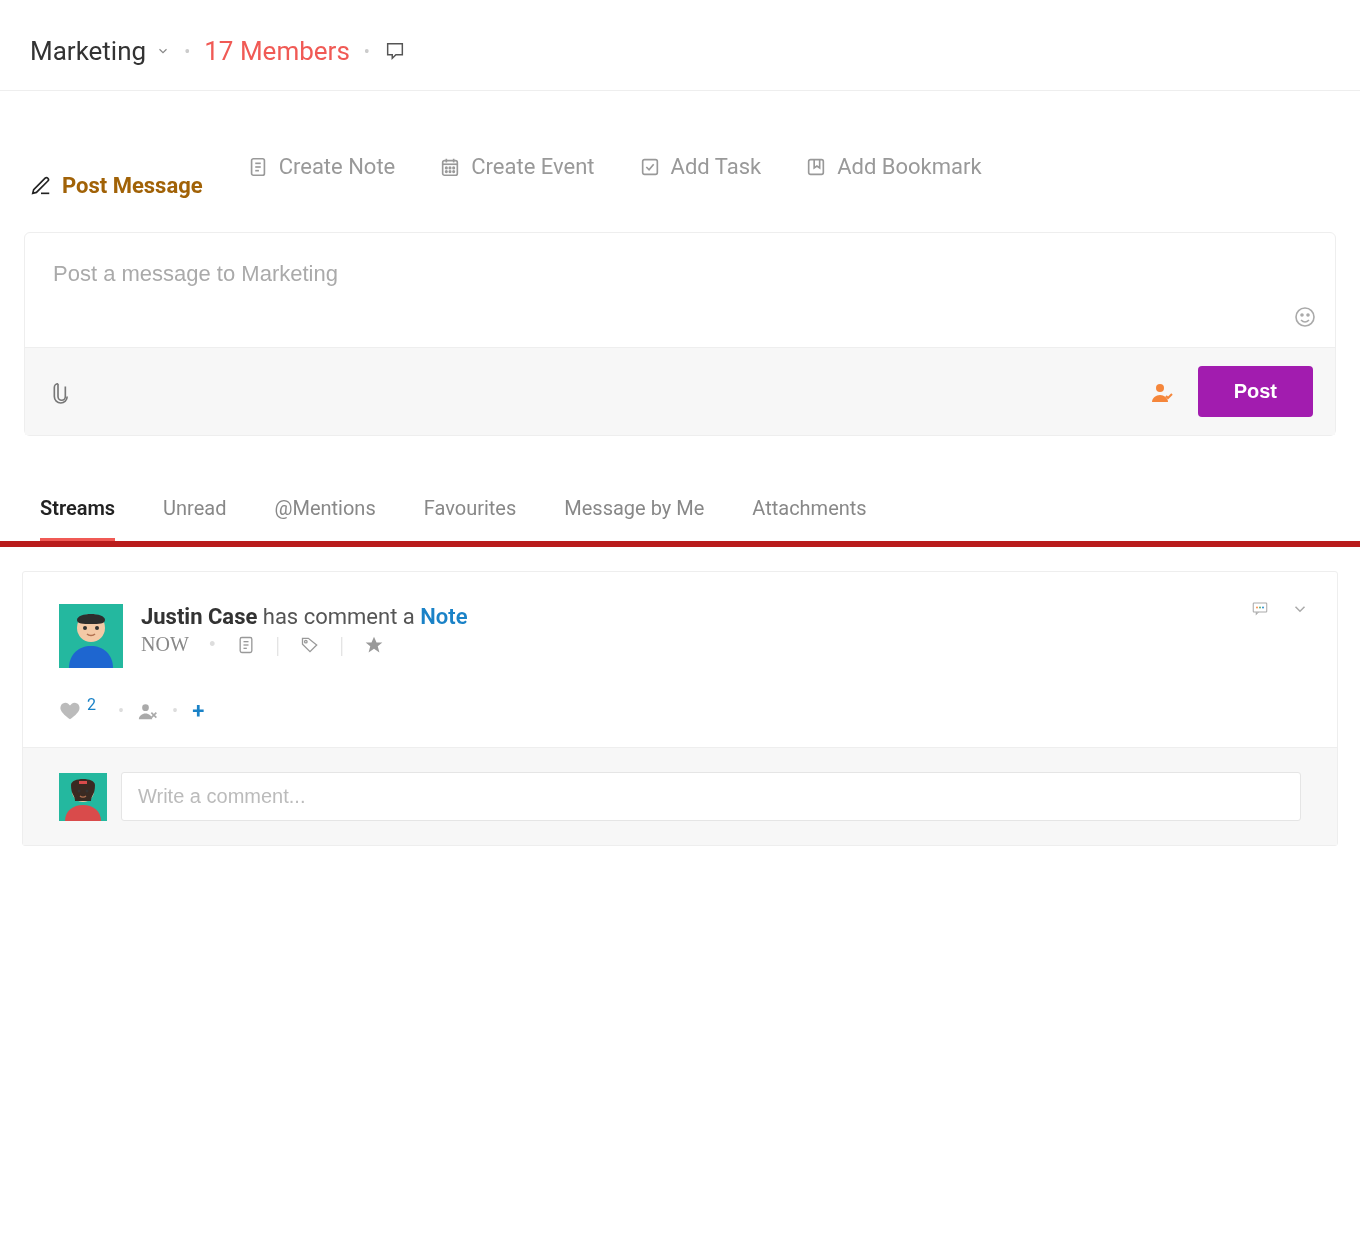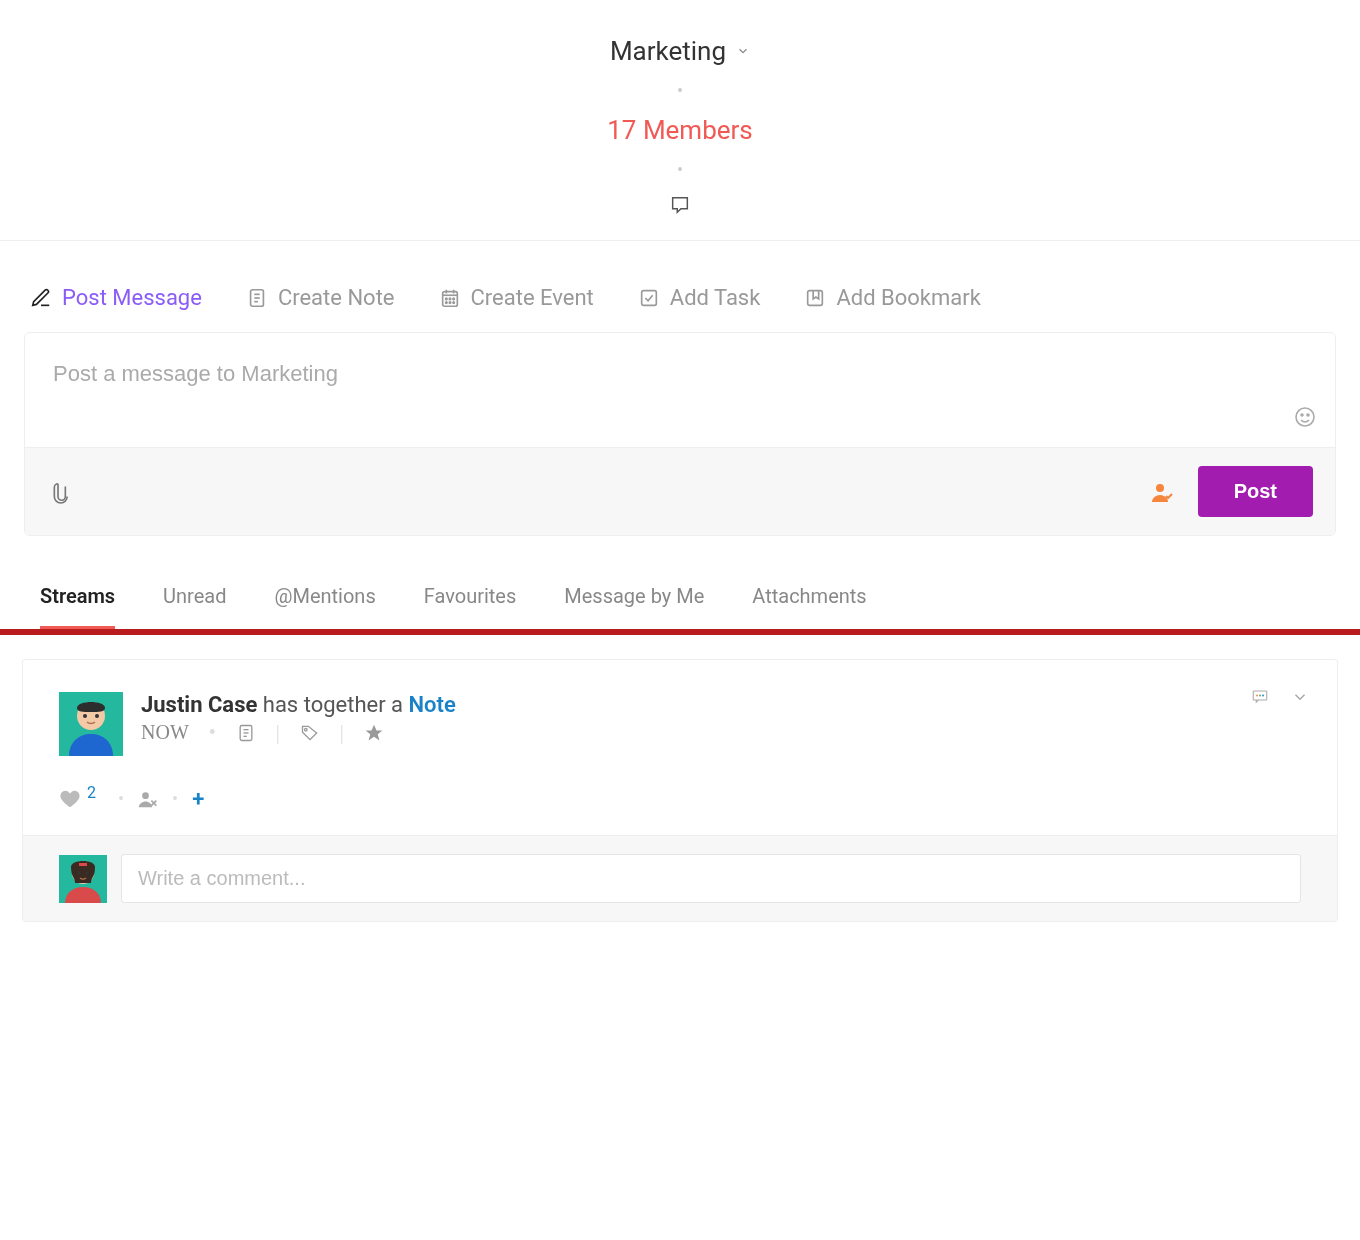--- a/index.html
+++ b/index.html
@@ -9,21 +9,20 @@
     color: #333;
     width: 1360px;
     height: 1240px;
   }
   .header {
     display: flex;
     align-items: center;
     gap: 14px;
     padding: 36px 30px 24px 30px;
     border-bottom: 1px solid #eee;
-    flex-direction: column;
   }
   .team-name {
     font-size: 26px;
     color: #333;
     font-weight: 400;
     display: flex;
     align-items: center;
     gap: 10px;
     cursor: pointer;
   }
@@ -50,25 +49,25 @@
     padding: 44px 30px 18px 30px;
     font-size: 22px;
     color: #999;
   }
   .action-tab {
     display: flex;
     align-items: center;
     gap: 10px;
     cursor: pointer;
   }
-  .action-tab.active { color: #8b5cf6; font-weight: 400; }
+  .action-tab.active { color: #a16207; font-weight: 700; margin-top: 38px; }
   .action-tab .ticon { width: 22px; height: 22px; }
 
   .compose {
-    margin: 4px 24px;
+    margin: 16px 24px;
     border: 1px solid #eee;
     border-radius: 6px;
   }
   .compose-input {
     position: relative;
     padding: 28px 28px 60px 28px;
     font-size: 22px;
     color: #aaa;
   }
   .compose-input input {
@@ -203,21 +202,21 @@
   }
   .heart { width:22px; height:22px; color:#bbb; cursor:pointer;}
   .like-count { color:#1a82c7; font-size:16px; position:relative; top:-6px; left:-8px;}
   .pa-icon { width:20px; height:20px; color:#aaa; cursor:pointer;}
   .plus { color:#1a82c7; font-size:22px; font-weight:600; cursor:pointer;}
 
   .comment-bar {
     margin: 0 -36px;
     background: #f7f7f7;
     border-top: 1px solid #eee;
-    padding: 18px 36px;
+    padding: 24px 36px;
     display: flex;
     align-items: center;
     gap: 14px;
   }
   .comment-input {
     flex: 1;
     background: #fff;
     border: 1px solid #e5e5e5;
     border-radius: 3px;
     padding: 12px 16px;
@@ -349,21 +348,21 @@
           <circle cx="32" cy="24" r="14" fill="#f4c9a6"></circle>
           <path d="M18 16c0-8 28-8 28 0 0 4-6 4-14 4s-14 0-14-4z" fill="#2d2d2d"></path>
           <circle cx="26" cy="24" r="2" fill="#333"></circle>
           <circle cx="38" cy="24" r="2" fill="#333"></circle>
           <path d="M28 30c2 2 6 2 8 0" stroke="#b07050" stroke-width="1.5" fill="none"></path>
           <path d="M10 64c0-14 10-22 22-22s22 8 22 22z" fill="#1e66d0"></path>
         </svg>
     </div>
     <div>
       <div class="post-title-line">
-        <span class="author">Justin Case</span><span> has together a </span><span class="note-link">Note</span>
+        <span class="author">Justin Case</span><span> has comment a </span><span class="note-link">Note</span>
       </div>
       <div class="post-meta">
         <span>NOW</span>
         <span class="sep">•</span>
         <svg class="micon" viewBox="0 0 24 24" fill="none" stroke="#999" stroke-width="1.6">
             <rect x="5" y="3" width="14" height="18" rx="2"></rect>
             <line x1="9" y1="8" x2="15" y2="8"></line>
             <line x1="9" y1="12" x2="15" y2="12"></line>
             <line x1="9" y1="16" x2="13" y2="16"></line>
           </svg>

